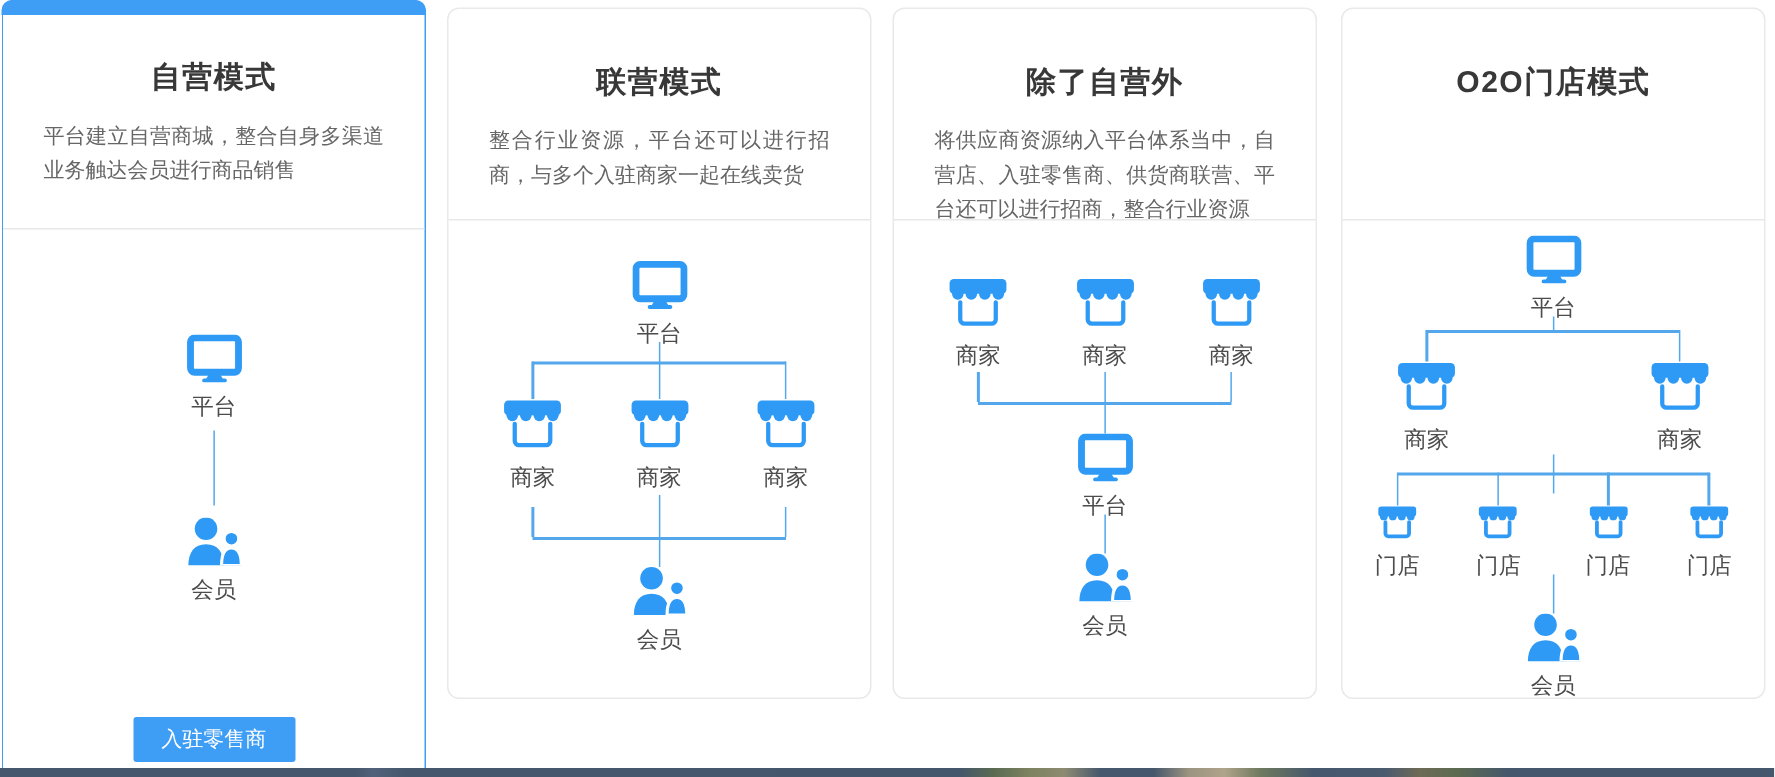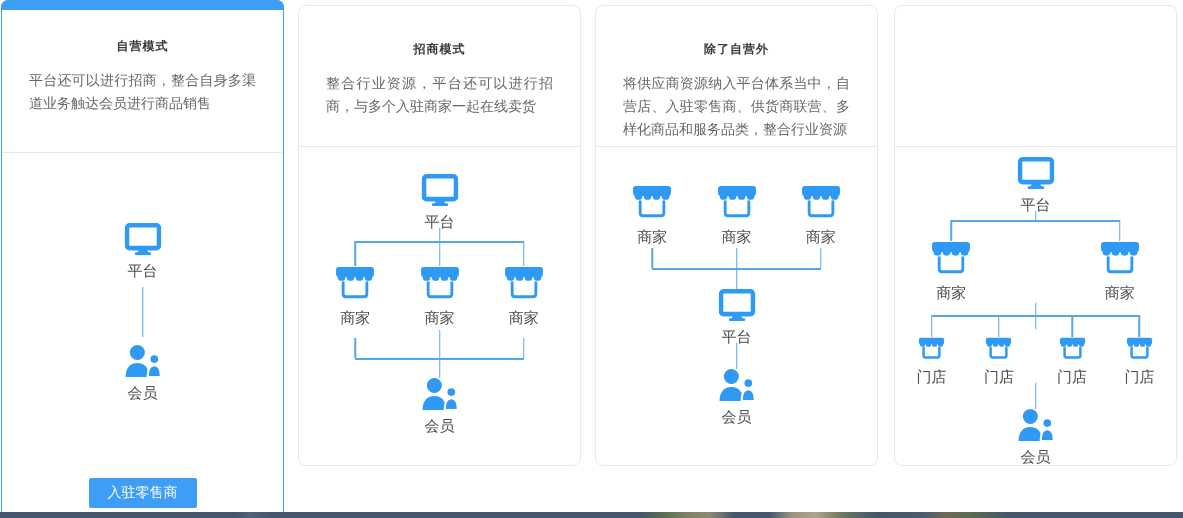--- a/index.html
+++ b/index.html
@@ -17,21 +17,21 @@
   .page{position:relative;width:1183px;height:518px;background:#fff;overflow:hidden;}
   .cards{display:flex;align-items:flex-start;padding-left:1px;}
   .card{width:283px;background:#fff;position:relative;}
   .card-active{height:512px;border:1px solid var(--accent);border-bottom:none;border-radius:8px 8px 0 0;}
   .card-plain{height:461px;margin-top:5px;border:1px solid var(--card-border);border-radius:8px;}
   .card-plain.c2,.card-plain.c3{margin-left:14px;}
   .card-plain.c4{margin-left:16px;}
   .top-bar{height:10px;background:var(--accent);border-radius:7px 7px 0 0;margin:-1px -1px 0 -1px;}
   .card-header{height:140px;padding-top:35px;}
   .card-active .card-header{height:142px;padding-top:28px;}
-  .card-title{font-size:12px;font-weight:700;color:var(--title);text-align:center;letter-spacing:1px;}
+  .card-title{font-size:20px;font-weight:700;color:var(--title);text-align:center;letter-spacing:1px;}
   .card-desc{margin:14px 27px 0;font-size:14px;line-height:23px;color:var(--desc);text-align:justify;}
   .divider{border-top:1px solid #e8e8e8;height:0;}
   .diagram{position:relative;width:100%;}
   .card.c1 .diagram{padding-top:70px;}
   .card.c2 .diagram{padding-top:27px;}
   .card.c3 .diagram{padding-top:38px;}
   .card.c4 .diagram{padding-top:10px;}
   .node-row{position:relative;width:100%;}
   .node{position:absolute;top:0;transform:translateX(-50%);text-align:center;white-space:nowrap;}
   .node-icon{display:inline-block;line-height:0;}
@@ -54,21 +54,21 @@
 </head>
 <body>
 
 <div class="page">
   <div class="cards">
 
     <section class="card card-active c1">
       <div class="top-bar"></div>
       <div class="card-header">
         <h2 class="card-title">自营模式</h2>
-        <p class="card-desc">平台还可以进行招商，整合自身多渠道业务触达会员进行商品销售</p>
+        <p class="card-desc">平台建立自营商城，整合自身多渠道业务触达会员进行商品销售</p>
       </div>
       <div class="divider"></div>
       <div class="diagram">
           <div class="node-row" style="height: 54px;">
             <div class="node" style="left: 50%;"><span class="node-icon"><svg width="37" height="32" viewBox="0 0 40 35">
                   <rect x="2.5" y="2.5" width="35" height="25" rx="3" fill="#fff" stroke="#2e9af5" stroke-width="5"></rect>
                   <path d="M16.5 28 L23.5 28 L26.5 33 L13.5 33 Z" fill="#2e9af5"></path>
                   <rect x="11" y="32" width="18" height="3" rx="1.5" fill="#2e9af5"></rect>
                 </svg></span><div class="node-label">平台</div></div>
           </div>
@@ -82,21 +82,21 @@
                   <circle cx="33" cy="15" r="5.2" fill="#2e9af5" stroke="#fff" stroke-width="2.2"></circle>
                   <path d="M33 21.5 C28.5 21.5 26 26 26 34 L40 34 C40 26 37.5 21.5 33 21.5 Z" fill="#2e9af5" stroke="#fff" stroke-width="2.2"></path>
                 </svg></span><div class="node-label">会员</div></div>
           </div>
         </div>
       <button class="cta-button">入驻零售商</button>
     </section>
 
     <section class="card card-plain c2">
       <div class="card-header">
-        <h2 class="card-title">招商模式</h2>
+        <h2 class="card-title">联营模式</h2>
         <p class="card-desc">整合行业资源，平台还可以进行招商，与多个入驻商家一起在线卖货</p>
       </div>
       <div class="divider"></div>
       <div class="diagram">
           <div class="node-row" style="height: 54px;">
             <div class="node" style="left: 50%;"><span class="node-icon"><svg width="37" height="32" viewBox="0 0 40 35">
                   <rect x="2.5" y="2.5" width="35" height="25" rx="3" fill="#fff" stroke="#2e9af5" stroke-width="5"></rect>
                   <path d="M16.5 28 L23.5 28 L26.5 33 L13.5 33 Z" fill="#2e9af5"></path>
                   <rect x="11" y="32" width="18" height="3" rx="1.5" fill="#2e9af5"></rect>
                 </svg></span><div class="node-label">平台</div></div>
@@ -146,21 +146,21 @@
                   <circle cx="33" cy="15" r="5.2" fill="#2e9af5" stroke="#fff" stroke-width="2.2"></circle>
                   <path d="M33 21.5 C28.5 21.5 26 26 26 34 L40 34 C40 26 37.5 21.5 33 21.5 Z" fill="#2e9af5" stroke="#fff" stroke-width="2.2"></path>
                 </svg></span><div class="node-label">会员</div></div>
           </div>
         </div>
     </section>
 
     <section class="card card-plain c3">
       <div class="card-header">
         <h2 class="card-title">除了自营外</h2>
-        <p class="card-desc">将供应商资源纳入平台体系当中，自营店、入驻零售商、供货商联营、多样化商品和服务品类，整合行业资源</p>
+        <p class="card-desc">将供应商资源纳入平台体系当中，自营店、入驻零售商、供货商联营、平台还可以进行招商，整合行业资源</p>
       </div>
       <div class="divider"></div>
       <div class="diagram">
           <div class="node-row" style="height: 62px;">
             <div class="node" style="left: 20%;"><span class="node-icon"><svg width="44" height="36" viewBox="0 0 46 38">
                   <rect x="3" y="1" width="40" height="10.5" rx="3" fill="#2e9af5"></rect>
                   <circle cx="8.8" cy="11.5" r="4.1" fill="#2e9af5"></circle>
                   <circle cx="18.3" cy="11.5" r="4.1" fill="#2e9af5"></circle>
                   <circle cx="27.8" cy="11.5" r="4.1" fill="#2e9af5"></circle>
                   <circle cx="37.3" cy="11.5" r="4.1" fill="#2e9af5"></circle>
@@ -205,20 +205,21 @@
                   <path d="M15 19 C6.5 19 2.5 25 2.5 34 L27.5 34 C27.5 25 23.5 19 15 19 Z" fill="#2e9af5"></path>
                   <circle cx="33" cy="15" r="5.2" fill="#2e9af5" stroke="#fff" stroke-width="2.2"></circle>
                   <path d="M33 21.5 C28.5 21.5 26 26 26 34 L40 34 C40 26 37.5 21.5 33 21.5 Z" fill="#2e9af5" stroke="#fff" stroke-width="2.2"></path>
                 </svg></span><div class="node-label">会员</div></div>
           </div>
         </div>
     </section>
 
     <section class="card card-plain c4">
       <div class="card-header">
+        <h2 class="card-title">O2O门店模式</h2>
       </div>
       <div class="divider"></div>
       <div class="diagram">
           <div class="node-row" style="height: 54px;">
             <div class="node" style="left: 50%;"><span class="node-icon"><svg width="37" height="32" viewBox="0 0 40 35">
                   <rect x="2.5" y="2.5" width="35" height="25" rx="3" fill="#fff" stroke="#2e9af5" stroke-width="5"></rect>
                   <path d="M16.5 28 L23.5 28 L26.5 33 L13.5 33 Z" fill="#2e9af5"></path>
                   <rect x="11" y="32" width="18" height="3" rx="1.5" fill="#2e9af5"></rect>
                 </svg></span><div class="node-label">平台</div></div>
           </div>

